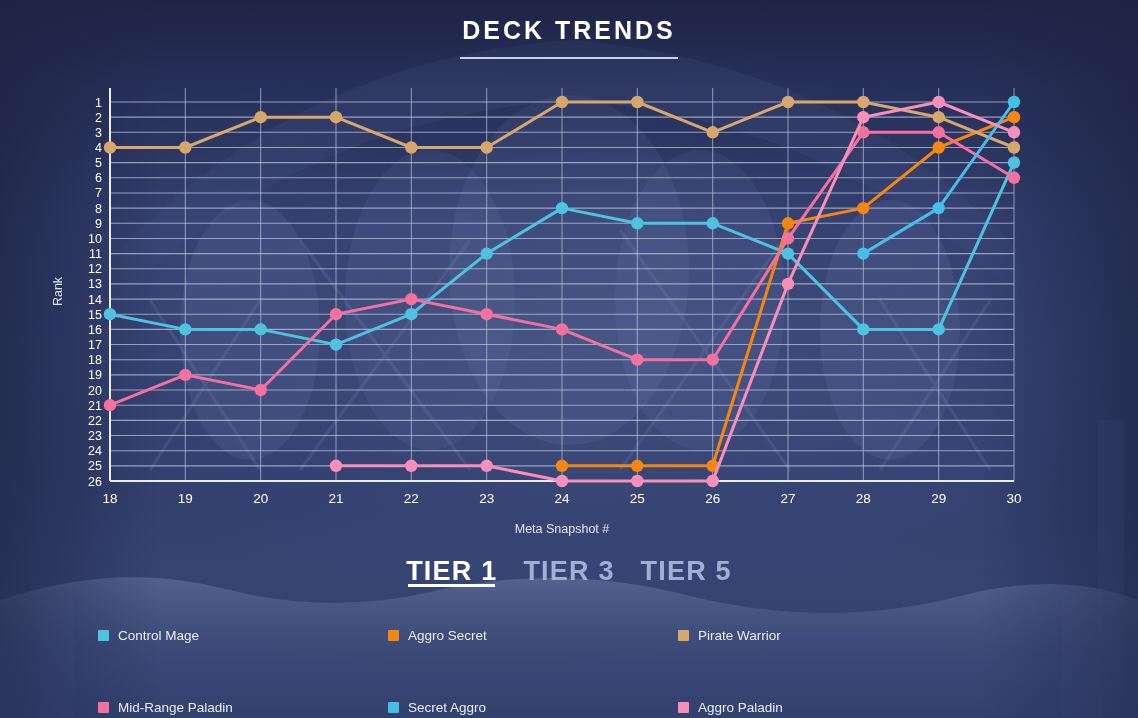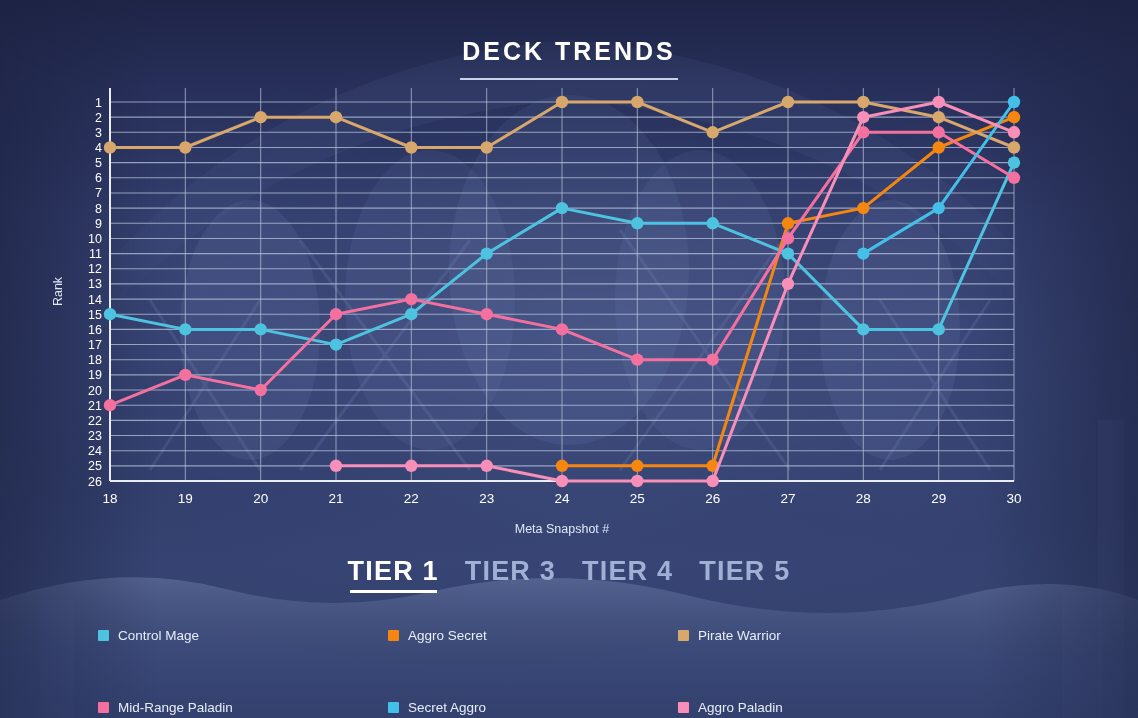--- a/index.html
+++ b/index.html
@@ -26,35 +26,34 @@
       linear-gradient(0deg, rgba(40,52,92,0.55) 0%, rgba(40,52,92,0) 22%),
       linear-gradient(90deg, rgba(26,32,62,0.55) 0%, rgba(26,32,62,0) 14%, rgba(26,32,62,0) 86%, rgba(26,32,62,0.55) 100%);
   }
   #bg svg { position:absolute; inset:0; }
 
   
   .title-wrap { position:absolute; top:16px; left:0; width:100%; text-align:center; z-index:3; }
   .title {
     font-size:25px; font-weight:bold; letter-spacing:3px; color:#ffffff;
     font-family:"Liberation Sans", sans-serif;
-    margin-top:21px;
   }
   .title-rule { width:218px; height:2px; background:#c9d2e8; margin:12px auto 0; }
 
   
   #chart { position:absolute; left:0; top:0; z-index:2; }
 
   
   .tiers {
     position:absolute; top:556px; left:0; width:100%;
     display:flex; justify-content:center; align-items:flex-start; gap:26px; z-index:3;
   }
   .tier {
     font-size:27px; font-weight:bold; letter-spacing:1.2px;
-    color:#9fb0d4; cursor:pointer; padding-bottom:6px; position:relative;
+    color:#9fb0d4; cursor:pointer; position:relative;
     font-family:"Liberation Sans", sans-serif;
   }
   .tier.active { color:#ffffff; }
   .tier.active::after {
     content:""; position:absolute; left:2px; right:2px; bottom:0; height:3px; background:#ffffff;
   }
 
   
   .legend {
     position:absolute; top:620px; left:98px; width:960px; z-index:3;
@@ -285,21 +284,20 @@
     </g>
   <g id="axistitle-layer">
       <text x="562" y="533" text-anchor="middle" fill="#dfe6f5" font-size="12.5" font-family="&quot;Liberation Sans&quot;, sans-serif">Meta Snapshot #</text>
       <text x="62" y="291.5" text-anchor="middle" fill="#dfe6f5" font-size="12.5" font-family="&quot;Liberation Sans&quot;, sans-serif" transform="rotate(-90 62 291.5)">Rank</text>
     </g>
 </svg>
 
 <div class="tiers" id="tiers">
     <div class="tier active">TIER 1</div>
     <div class="tier">TIER 3</div>
-    <div class="tier">TIER 4</div>
     <div class="tier">TIER 5</div>
   </div>
 
 <div class="legend" id="legend">
     <div class="legend-item">
       <span class="legend-swatch" style="background: rgb(78, 195, 224);"></span>
       <span class="legend-label">Control Mage</span>
     </div>
     <div class="legend-item">
       <span class="legend-swatch" style="background: rgb(245, 134, 15);"></span>

